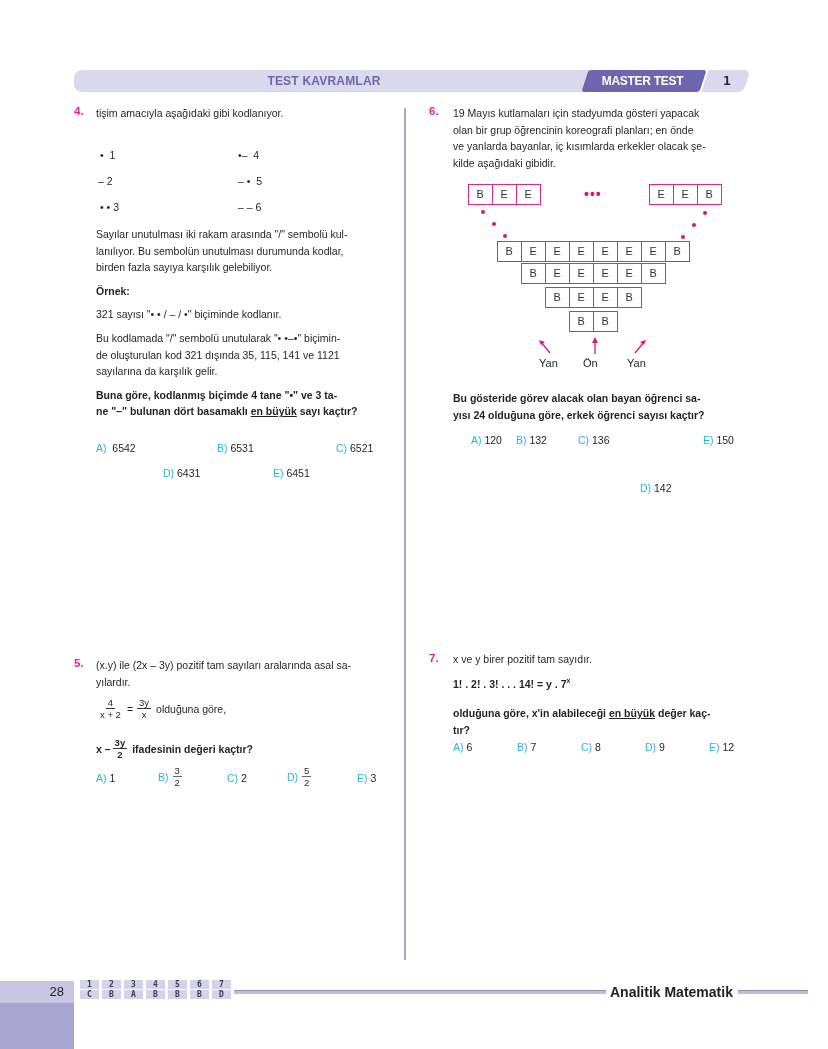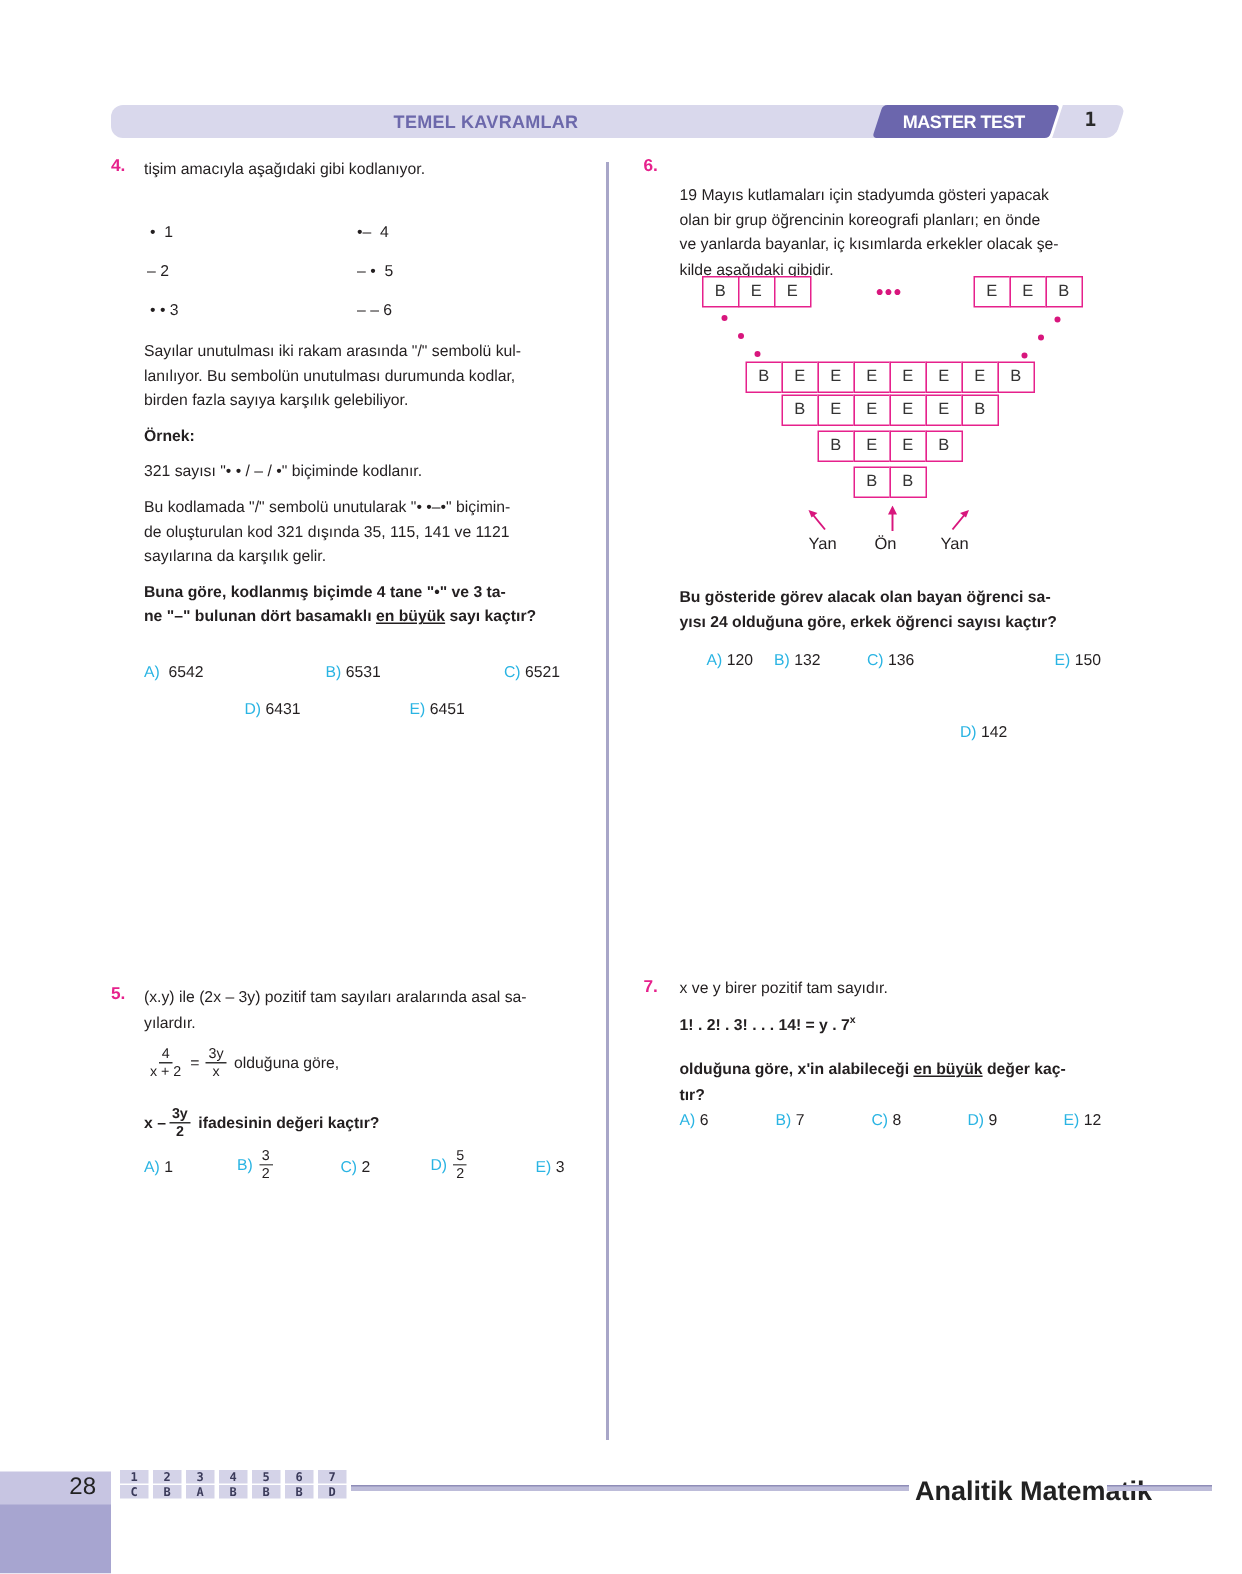--- a/index.html
+++ b/index.html
@@ -34,31 +34,31 @@
   .dot { position: absolute; width: 4px; height: 4px; background: #d8167d; border-radius: 50%; }
   .lbl { position: absolute; font-size: 11px; }
   .arrow { position: absolute; }
 
   
   .frac { display: inline-flex; flex-direction: column; align-items: center; vertical-align: middle; font-size: 9.5px; line-height: 11px; margin: 0 2px; }
   .frac .num { border-bottom: 1px solid #333; padding: 0 2px; }
   .frac .den { padding: 0 2px; }
   .ft-left { position: absolute; left: 0; top: 988px; width: 74px; height: 61px; background: #a7a5d0; }
   .ft-pg-band { position: absolute; left: 0; top: 981px; width: 74px; height: 22px; background: #c7c5e2; }
-  .ft-page { position: absolute; left: 0; top: 983px; width: 64px; height: 18px; text-align: right; font-size: 16px; color: #222; line-height: 18px; }
+  .ft-page { position: absolute; left: 0; top: 983px; width: 64px; height: 18px; text-align: right; font-size: 13px; color: #222; line-height: 18px; }
   .ans { position: absolute; top: 980px; font-family: "DejaVu Sans Mono", monospace; font-weight: bold; font-size: 8px; color: #3a3a5a; }
   .ans-cell { position: absolute; width: 19px; height: 9px; background: #d4d3e8; text-align: center; line-height: 9px; }
   .ft-line { position: absolute; height: 4px; background: #bdbcd9; border-top: 1px solid #8f8db8; }
-  .ft-brand { position: absolute; left: 610px; top: 984px; font-weight: bold; font-size: 18px; color: #222; }
+  .ft-brand { position: absolute; left: 610px; top: 984px; font-weight: bold; font-size: 14px; color: #222; }
 </style>
 </head>
 <body>
 
 <div class="hdr-band"></div>
-<div class="hdr-title">TEMEL KAVRAMLAR</div>
+<div class="hdr-title">TEST KAVRAMLAR</div>
 <div class="hdr-master"></div>
 <div class="hdr-master-text">MASTER TEST</div>
 <div class="hdr-num-bg"></div>
 <div class="hdr-num">1</div>
 
 <div class="col-div"></div>
 
 <div>
   <div class="qnum" style="left:74px; top:105px;">4.</div>
   <div class="q" style="left:96px; top:105px; width:285px;">
@@ -130,21 +130,21 @@
       <span class="frac" style="margin-left:4px;">
         <span class="num" style="border-color:#666;">5</span>
         <span class="den">2</span>
       </span>
     </div>
   <div class="abs" style="left:357px; top:772px;"><span class="opt-letter">E)</span> <span>3</span></div>
 </div>
 
 <div>
   <div class="qnum" style="left:429px; top:105px;">6.</div>
-  <div class="q" style="left:453px; top:105px; width:285px;margin-top:17px;">
+  <div class="q" style="left:453px; top:105px; width:285px;">
     <div>19 Mayıs kutlamaları için stadyumda gösteri yapacak</div>
     <div>olan bir grup öğrencinin koreografi planları; en önde</div>
     <div>ve yanlarda bayanlar, iç kısımlarda erkekler olacak şe-</div>
     <div>kilde aşağıdaki gibidir.</div>
   </div>
 
   <div>
 
     <div class="cell" style="left:468px; top:184px;">B</div>
     <div class="cell" style="left:492px; top:184px;">E</div>

